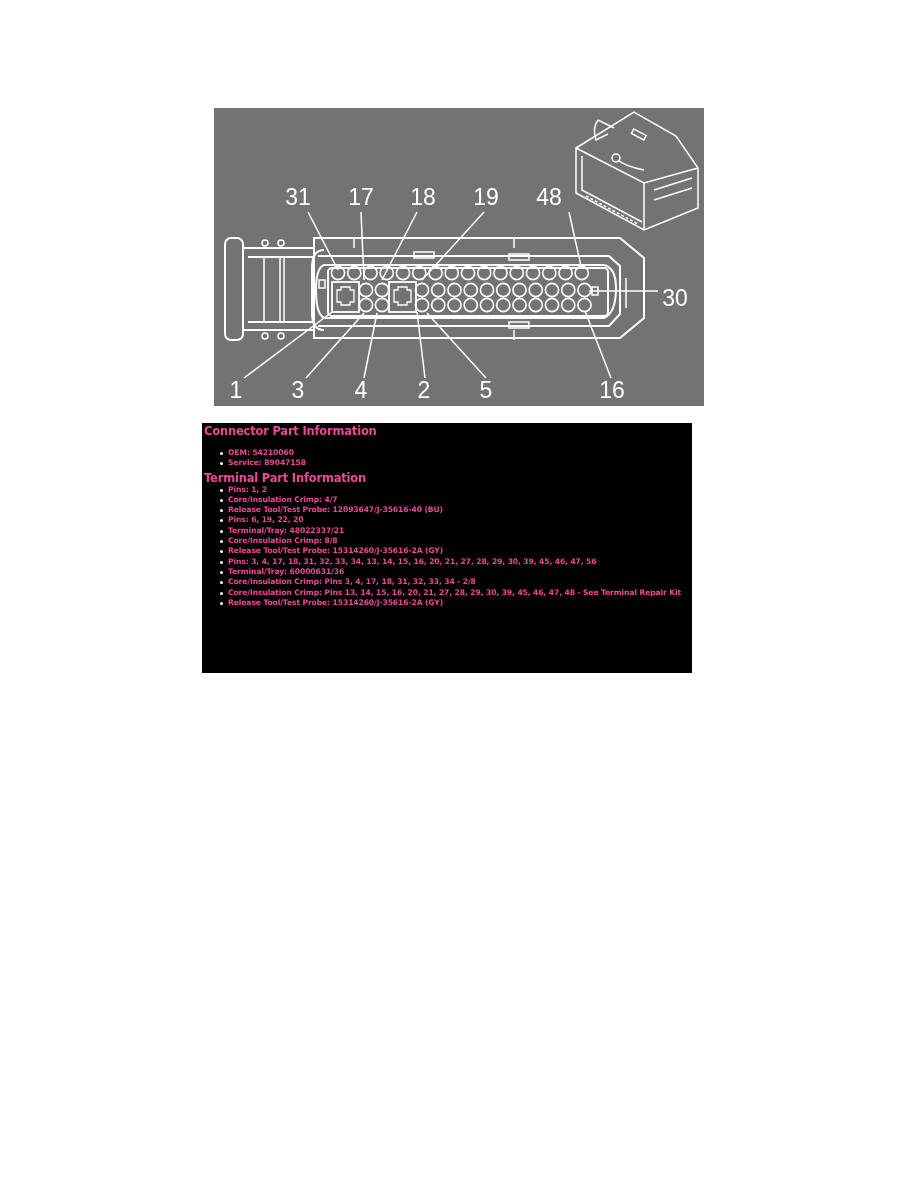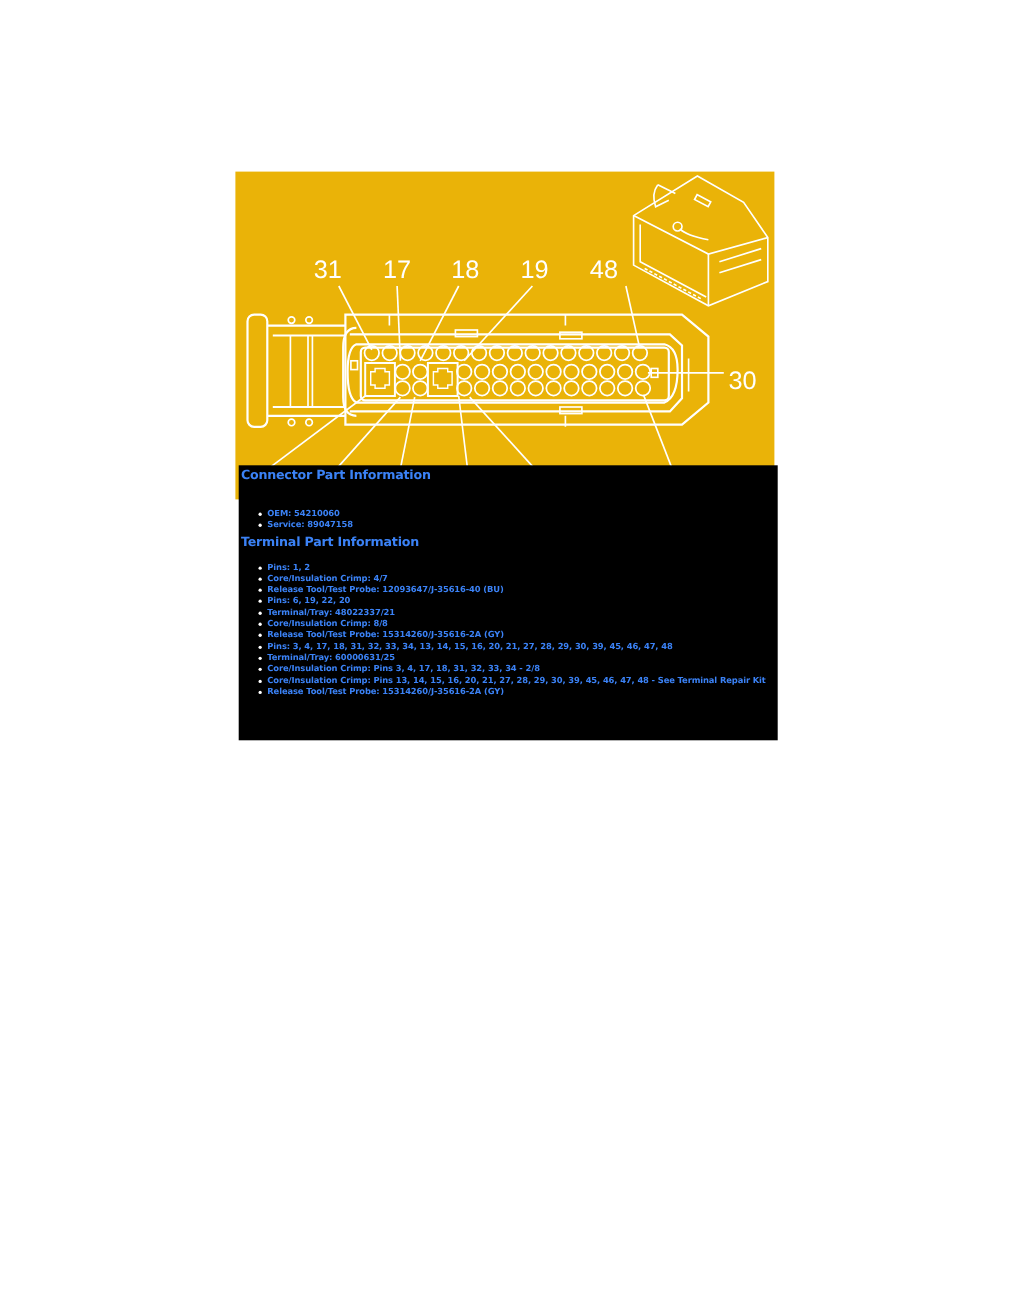--- a/index.html
+++ b/index.html
@@ -1,30 +1,30 @@
 <!DOCTYPE html>
 <html><head>
 <meta charset="utf-8">
 <style>
   html, body { margin: 0; padding: 0; background: #ffffff; }
   body { width: 918px; height: 1188px; position: relative; overflow: hidden;
          font-family: "DejaVu Sans", sans-serif; }
-  .figure { position: absolute; left: 214px; top: 108px; width: 490px; height: 298px; background: #eab308; margin-top: 48px; }
+  .figure { position: absolute; left: 214px; top: 108px; width: 490px; height: 298px; background: #737373; }
   .figure svg { display: block; }
   .pin-label { font-family: "Liberation Sans", sans-serif; font-size: 23px; fill: #fff; text-anchor: middle; }
-  .info { position: absolute; left: 217px; top: 423px; width: 490px; height: 250px; background: #000; color: #3b82f6;
+  .info { position: absolute; left: 202px; top: 423px; width: 490px; height: 250px; background: #000; color: #ec4899;
           box-sizing: border-box; padding: 1px 2px; }
   .info h2 { margin: 0; font-family: "DejaVu Sans", sans-serif; font-size: 11.5px; font-weight: bold; line-height: 14px; letter-spacing: -0.2px; }
   .info ul { list-style: none; margin: 0; padding: 0 0 0 16px; }
   .info li { font-family: "DejaVu Sans", sans-serif; font-size: 7.6px; line-height: 10.3px; font-weight: bold; position: relative; padding-left: 8px; white-space: nowrap; letter-spacing: -0.1px; }
   .info li::before { content: ""; position: absolute; left: 0; top: 4px; width: 3px; height: 3px; background: #fff; border-radius: 50%; }
-  .sec-connector ul { margin-top: 24px; }
+  .sec-connector ul { margin-top: 10px; }
   .sec-terminal h2 { margin-top: 2px; }
   .group { margin-top: 11px; }
-  .group.first { margin-top: 12px; }
+  .group.first { }
 </style>
 </head>
 <body>
 
 <div class="figure">
   <svg width="490" height="298" viewBox="0 0 490 298">
     <g fill="none" stroke="#fff" stroke-width="2">
 
       <g>
         <rect x="11" y="130" width="18" height="102" rx="6"></rect>
@@ -174,20 +174,20 @@
       <li>Core/Insulation Crimp: 4/7</li>
       <li>Release Tool/Test Probe: 12093647/J-35616-40 (BU)</li>
     </ul>
     <ul class="group">
       <li>Pins: 6, 19, 22, 20</li>
       <li>Terminal/Tray: 48022337/21</li>
       <li>Core/Insulation Crimp: 8/8</li>
       <li>Release Tool/Test Probe: 15314260/J-35616-2A (GY)</li>
     </ul>
     <ul class="group">
-      <li>Pins: 3, 4, 17, 18, 31, 32, 33, 34, 13, 14, 15, 16, 20, 21, 27, 28, 29, 30, 39, 45, 46, 47, 48</li>
-      <li>Terminal/Tray: 60000631/25</li>
+      <li>Pins: 3, 4, 17, 18, 31, 32, 33, 34, 13, 14, 15, 16, 20, 21, 27, 28, 29, 30, 39, 45, 46, 47, 56</li>
+      <li>Terminal/Tray: 60000631/36</li>
       <li>Core/Insulation Crimp: Pins 3, 4, 17, 18, 31, 32, 33, 34 - 2/8</li>
       <li>Core/Insulation Crimp: Pins 13, 14, 15, 16, 20, 21, 27, 28, 29, 30, 39, 45, 46, 47, 48 - See Terminal Repair Kit</li>
       <li>Release Tool/Test Probe: 15314260/J-35616-2A (GY)</li>
     </ul>
   </div>
 </div>
 
 </body></html>

